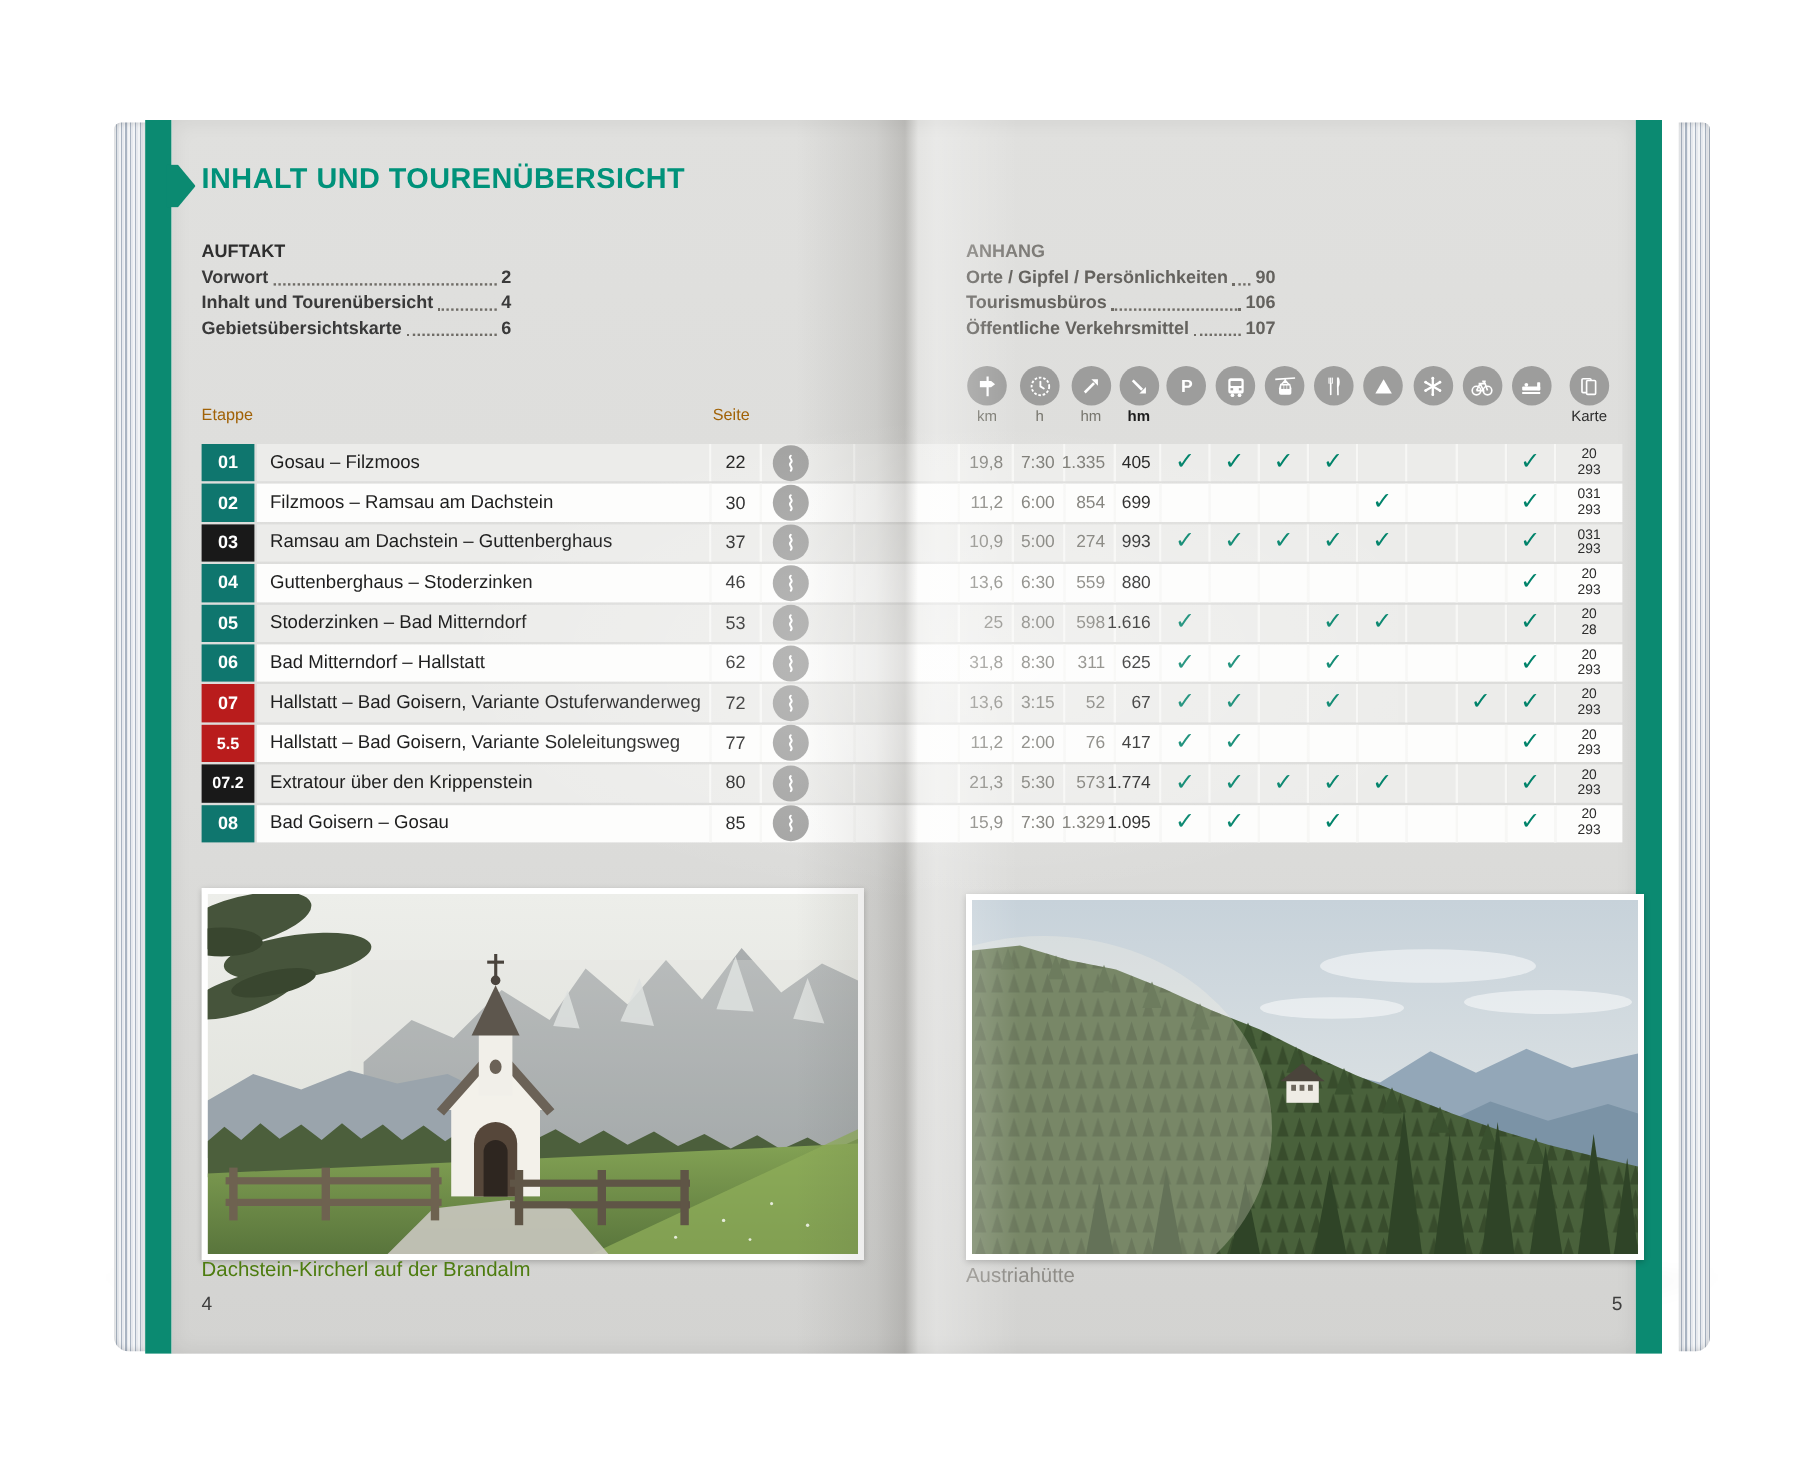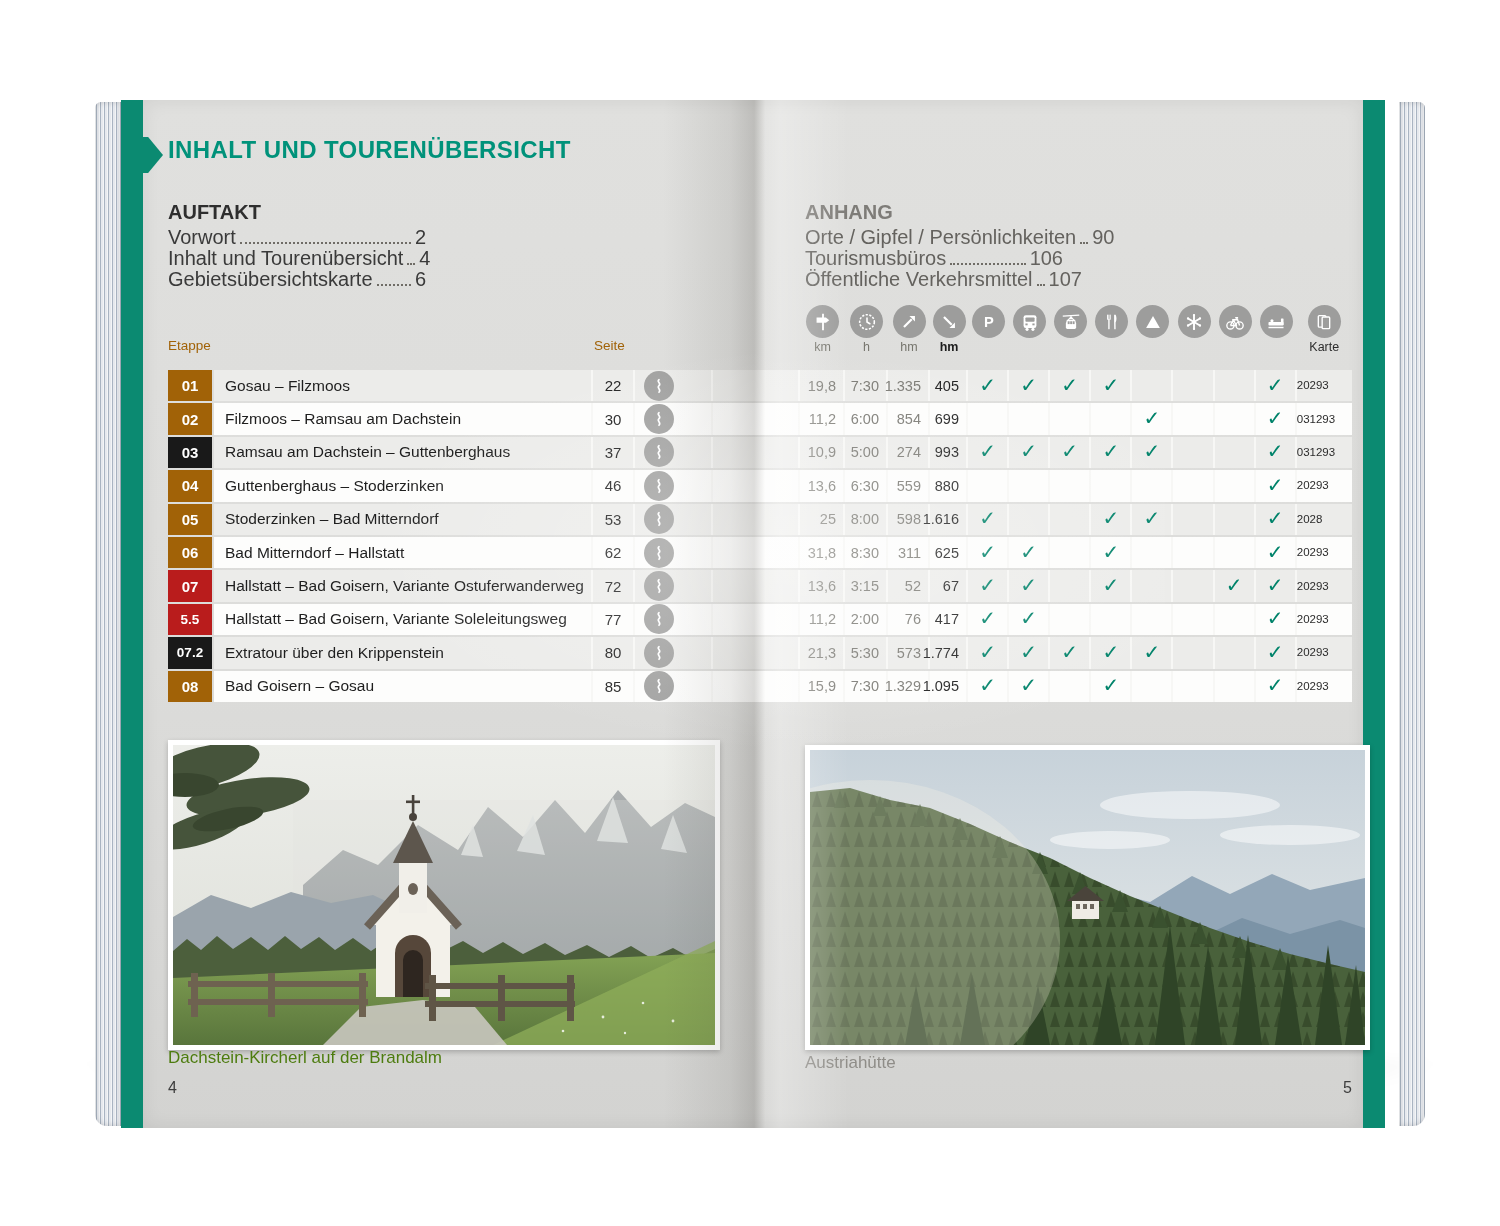--- a/index.html
+++ b/index.html
@@ -13,23 +13,23 @@
   .band.left{left:26px;}
   .band.right{left:1268px;}
   .pages{position:absolute;left:48px;top:0;width:1220px;height:1028px;background:linear-gradient(180deg,#e0e0de 0%,#dcdcda 55%,#d3d3d1 100%);box-shadow:inset 0 0 18px rgba(0,0,0,0.08);}
   .spine{position:absolute;left:568px;top:0;width:186px;height:1028px;pointer-events:none;
     background:linear-gradient(90deg,rgba(0,0,0,0) 0%,rgba(60,58,52,0.10) 36%,rgba(55,52,46,0.20) 49%,rgba(255,255,255,0.14) 55%,rgba(255,255,255,0.30) 63%,rgba(255,255,255,0) 100%);}
   .glare{position:absolute;left:250px;top:240px;width:820px;height:420px;pointer-events:none;
     background:radial-gradient(ellipse at 55% 50%,rgba(255,255,255,0.30),rgba(255,255,255,0) 68%);}
   .chevron{position:absolute;left:44px;top:37px;width:24px;height:36px;background:#0b8a71;clip-path:polygon(0 0,38% 0,100% 50%,38% 100%,0 100%);}
   .title{position:absolute;left:73px;top:36px;font-size:24px;font-weight:bold;color:#00927a;letter-spacing:0.4px;}
   
-  .toc{position:absolute;top:101px;font-size:20px;color:#3a3a3a;}
+  .toc{position:absolute;top:101px;font-size:15px;color:#3a3a3a;}
   .toc .head{font-weight:bold;margin-bottom:3px;color:#2e2e2e;}
-  .toc-row{display:flex;line-height:21px;}
+  .toc-row{display:flex;line-height:21px;font-weight:bold;}
   .toc-row .lbl{white-space:nowrap;}
   .toc-row .dots{flex:1;border-bottom:2px dotted #6f6c66;margin:0 4px 4px 4px;min-width:8px;}
   .toc-row .pg{white-space:nowrap;}
   .toc.anh{color:#64625e;}
   .toc.anh .head{color:#7e7c78;}
   .toc.anh.dark{color:#474641;}
   .indent{padding-left:14px;}
   
   .tbl-label{position:absolute;top:238px;font-size:13.5px;color:#a16207;}
   .col-head{position:absolute;left:705px;top:205px;display:flex;}
@@ -40,36 +40,36 @@
   .col-lab.em{color:#1d1d1d;font-weight:bold;}
   .col-lab.karte{color:#2d2d2d;}
   
   .rows{position:absolute;left:73px;top:270px;width:1184px;}
   .t-row{display:flex;height:31.4px;margin-bottom:2px;}
   .t-row:nth-child(odd) .cell{background:#ececea;}
   .t-row:nth-child(even) .cell{background:#fdfdfc;}
   .cell{box-sizing:border-box;display:flex;align-items:center;}
   .sep{border-right:2px solid #f7f7f5;}
   .c-badge{width:44px;margin-right:2px;justify-content:center;font-weight:bold;font-size:15px;color:#fff;}
-  .t-row .c-badge.red{background:#a16207;}
+  .t-row .c-badge.red{background:#0f766e;}
   .t-row .c-badge.blue{background:#b91c1c;}
   .t-row .c-badge.black{background:#191919;}
   .c-badge.small{font-size:13.5px;}
   .c-title{width:379px;padding-left:11px;font-size:15.5px;color:#1e1e1e;}
   .c-seite{width:42px;justify-content:center;font-size:15px;color:#242424;}
   .c-route{width:78px;padding-left:9px;}
   .route-circle{width:30px;height:30px;border-radius:50%;background:#a2a2a1;display:flex;align-items:center;justify-content:center;}
   .route-circle svg{width:20px;height:20px;}
   .c-gap{width:87px;}
   .c-num{justify-content:flex-end;padding-right:7px;font-size:14.5px;color:#7b7a74;}
   .c-km{width:45px;}.c-h{width:43px;}.c-hm1{width:42px;}
   .c-hm2{width:38px;color:#1f1f1f;}
   .c-feat{width:41.1px;justify-content:center;}
   .check{color:#00836a;font-size:20px;font-weight:bold;line-height:1;transform:translateY(-1px);}
-  .c-karte{width:55px;flex-direction:row;font-size:11.5px;color:#2b2b2b;line-height:1.12;text-align:center;}
+  .c-karte{width:55px;flex-direction:column;justify-content:center;font-size:11.5px;color:#2b2b2b;line-height:1.12;text-align:center;}
   
   .photo{position:absolute;background:#fff;padding:5px;box-shadow:0 2px 5px rgba(0,0,0,0.22);}
   .photo svg{display:block;}
   .photo.pl{left:73px;top:640px;}
   .photo.pr{left:710px;top:645px;}
   .caption{position:absolute;font-size:17px;}
   .caption.cl{left:73px;top:948px;color:#4d7c0f;}
   .caption.cr{left:710px;top:953px;color:#8f8d88;}
   .pagenum{position:absolute;top:979px;font-size:16px;color:#3e3e3e;}
   .pagenum.n4{left:73px;}

